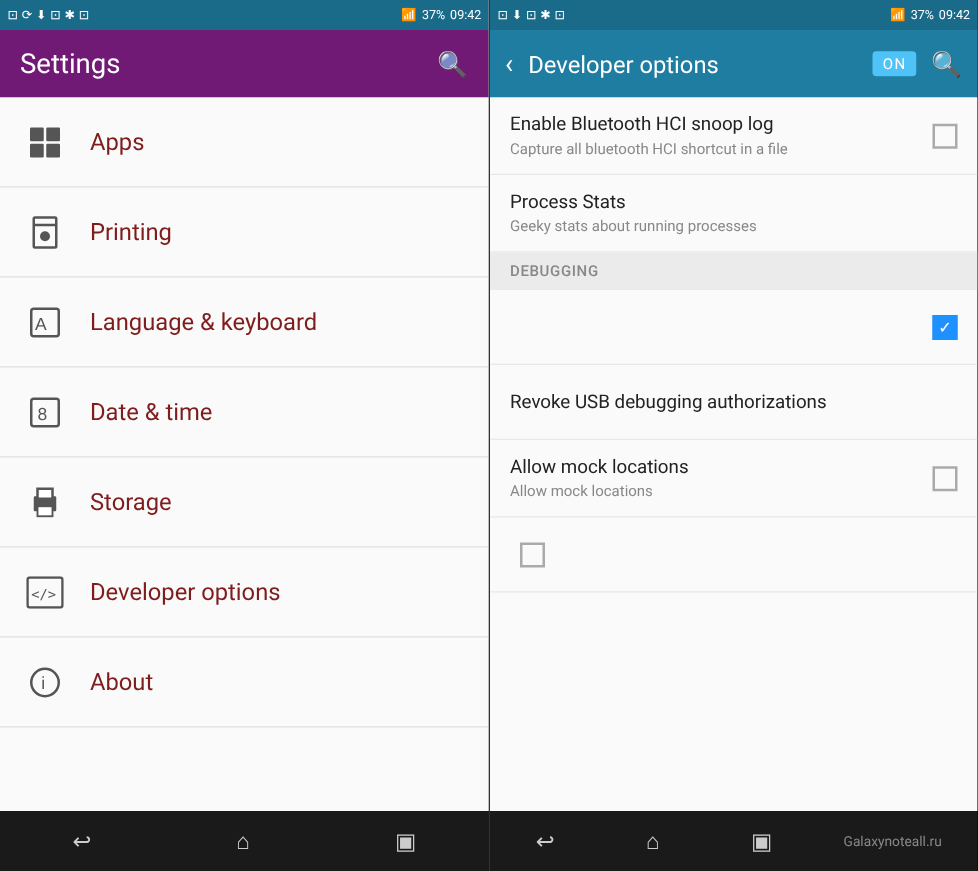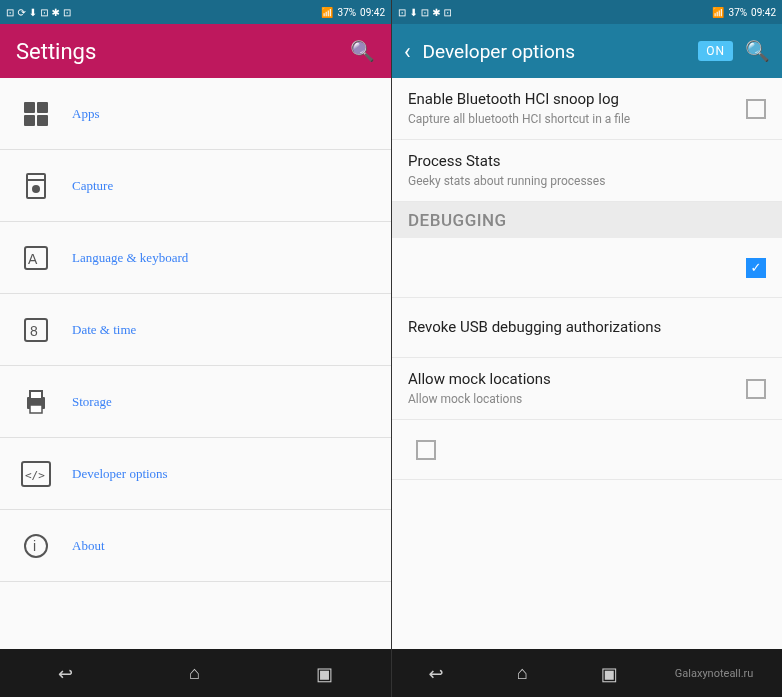--- a/index.html
+++ b/index.html
@@ -33,21 +33,21 @@
       height: 24px;
       background: #1a6a8a;
       display: flex;
       align-items: center;
       justify-content: space-between;
       padding: 0 6px;
       font-size: 10px;
       color: white;
     }
     .left-header {
-      background: #be185d;
+      background: #701a75;
       height: 54px;
       display: flex;
       align-items: center;
       justify-content: space-between;
       padding: 0 16px;
     }
     .left-header-title {
       color: white;
       font-size: 22px;
       font-weight: 400;
@@ -76,24 +76,23 @@
       height: 40px;
       display: flex;
       align-items: center;
       justify-content: center;
       margin-right: 16px;
       color: #555;
       font-size: 22px;
       flex-shrink: 0;
     }
     .settings-item-label {
-      font-size: 13px;
-      color: #3b82f6;
+      font-size: 19px;
+      color: #7f1d1d;
       font-weight: 400;
-      font-family: Liberation Serif, serif;
     }
 
     
     .right-panel {
       width: 391px;
       display: flex;
       flex-direction: column;
       background: #f5f5f5;
       border-left: 1px solid #333;
     }
@@ -190,21 +189,21 @@
       display: flex;
       align-items: center;
       justify-content: center;
       color: white;
       font-size: 13px;
     }
 
     .section-header {
       background: #ebebeb;
       padding: 8px 16px;
-      font-size: 17px;
+      font-size: 12px;
       color: #888;
       font-weight: 500;
       letter-spacing: 0.5px;
       text-transform: uppercase;
     }
 
     
     .nav-bars-row {
       display: flex;
       height: 48px;
@@ -279,21 +278,21 @@
       </div>
 
       <div class="settings-item">
         <div class="settings-icon">
           <svg width="24" height="28" viewBox="0 0 24 28" fill="none" stroke="#555" stroke-width="2">
             <rect x="3" y="2" width="18" height="24" rx="1"></rect>
             <line x1="3" y1="8" x2="21" y2="8"></line>
             <circle cx="12" cy="17" r="4" fill="#555" stroke="none"></circle>
           </svg>
         </div>
-        <span class="settings-item-label">Capture</span>
+        <span class="settings-item-label">Printing</span>
       </div>
 
 
       <div class="settings-item">
         <div class="settings-icon">
           <svg width="26" height="26" viewBox="0 0 26 26" fill="none" stroke="#555" stroke-width="2">
             <rect x="2" y="2" width="22" height="22" rx="2"></rect>
             <text x="5" y="19" font-size="14" fill="#555" stroke="none" font-family="Arial">A</text>
           </svg>
         </div>

